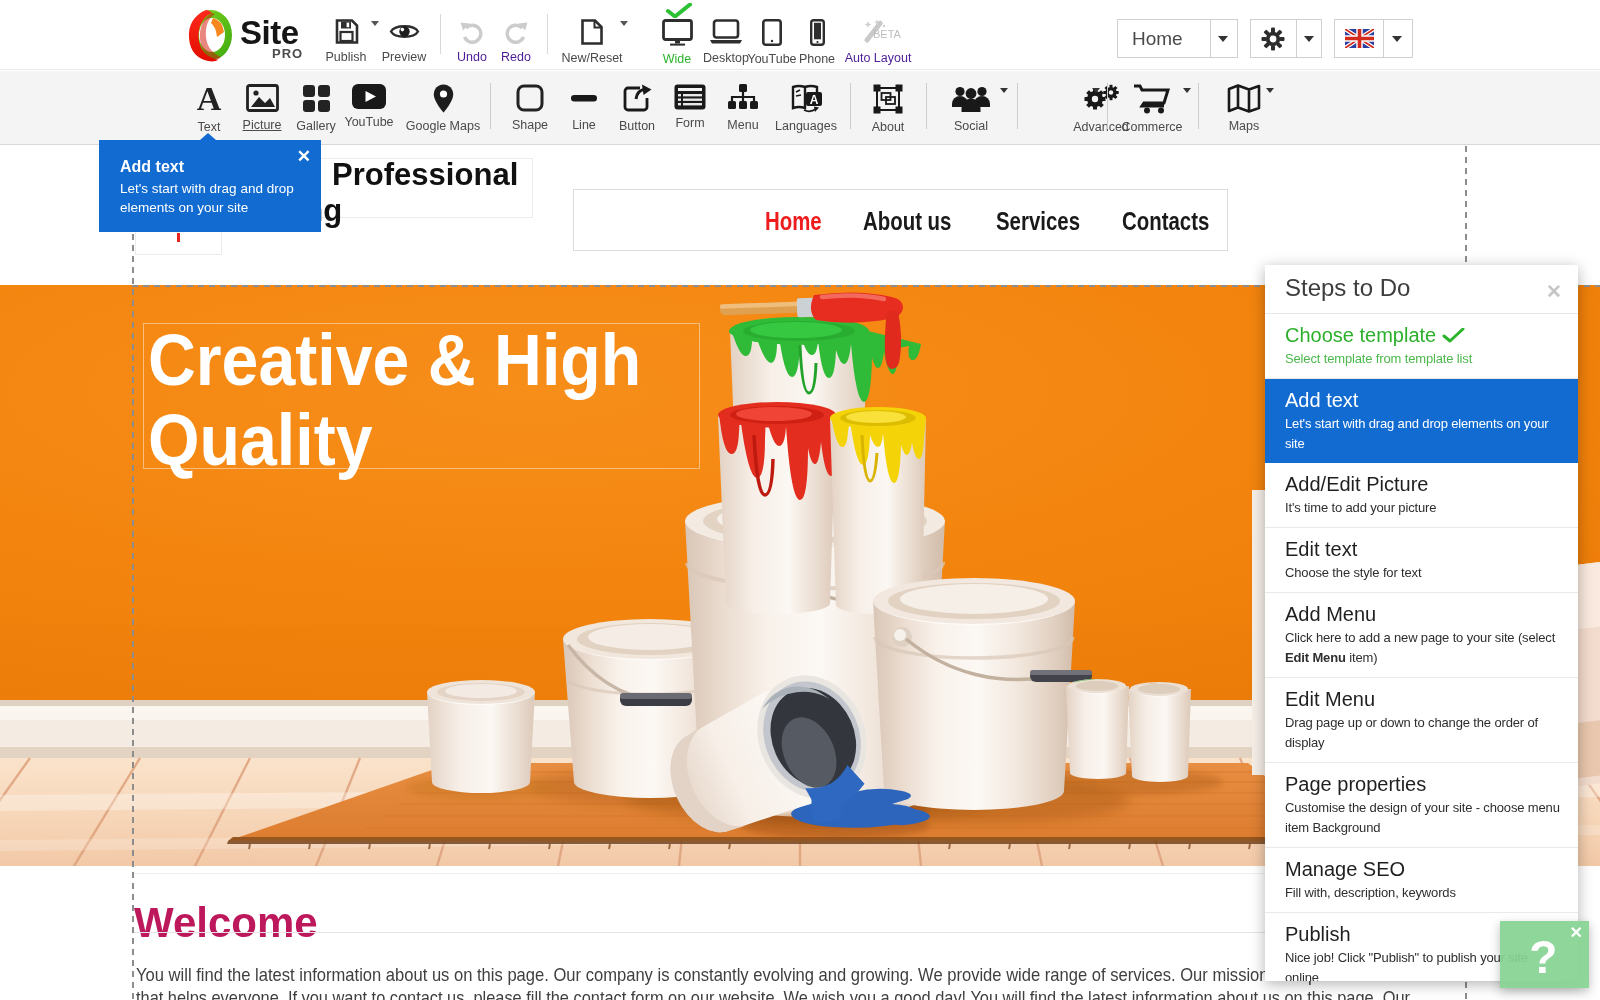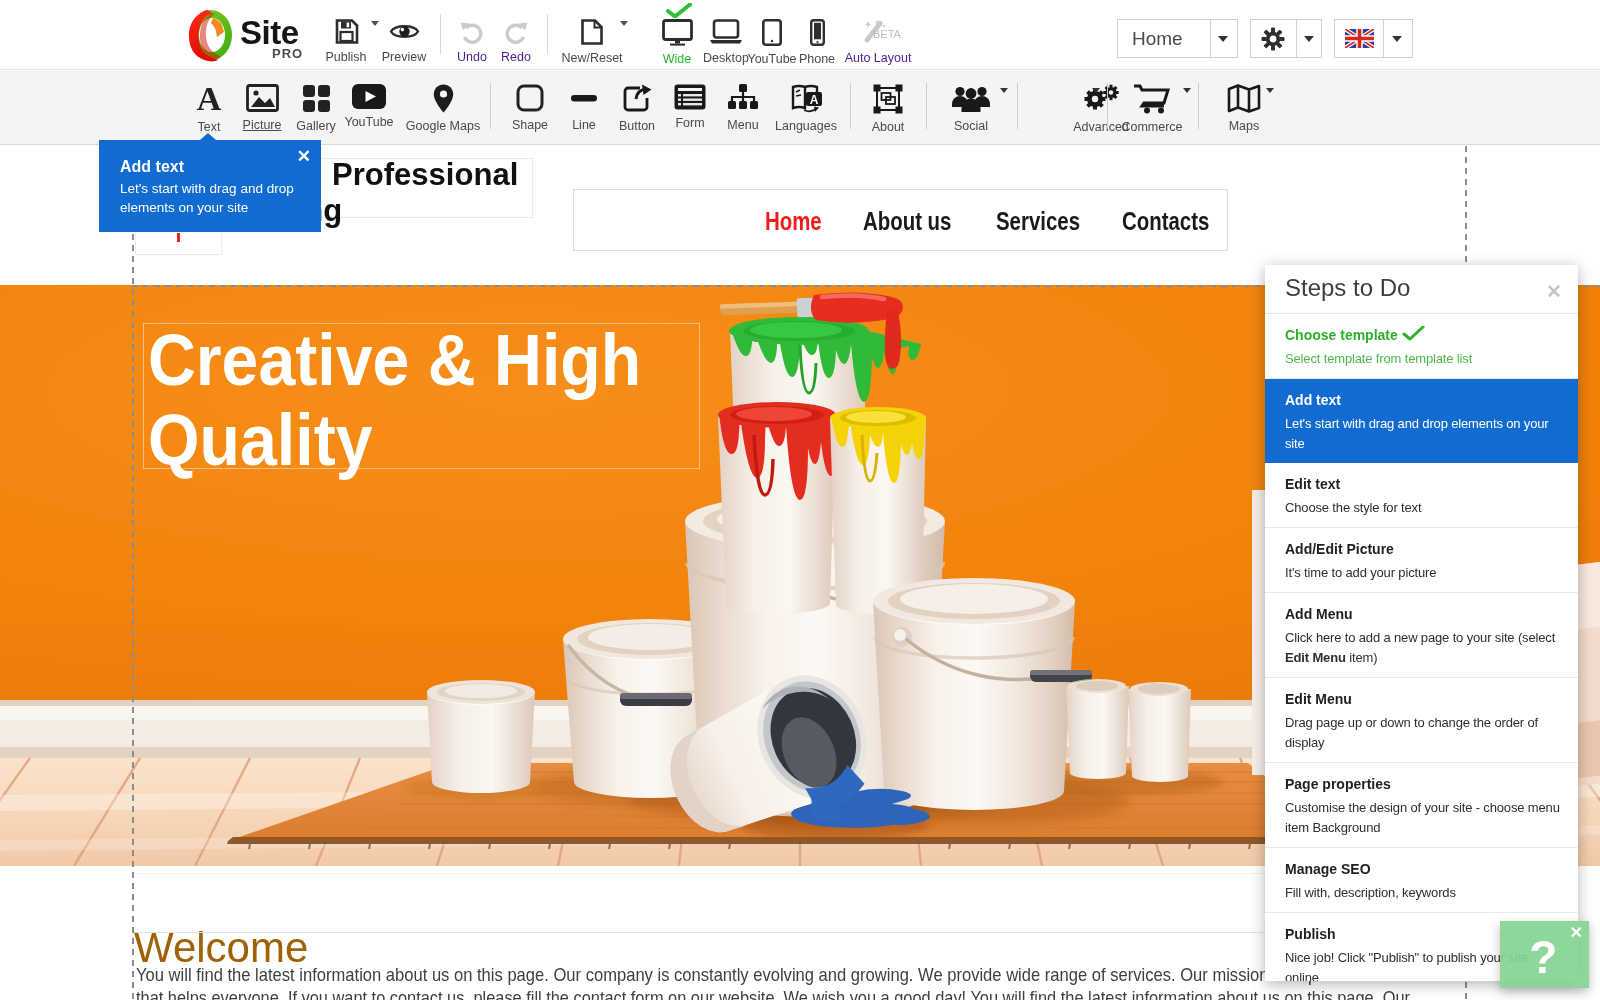--- a/index.html
+++ b/index.html
@@ -26,29 +26,29 @@
   
   .sitetitle { position:absolute; font-weight:bold; color:#111; white-space:nowrap; transform-origin:right top; transform:scaleX(0.97); line-height:36px; }
   .elbox { position:absolute; border:1px solid #e7e7e7; }
   #nav { position:absolute; left:573px; top:43px; width:655px; height:62px; background:#fff; border:1px solid #dcdcdc; }
   #nav span { position:absolute; top:15px; font-size:26px; line-height:32px; font-weight:bold; color:#1a1a1a; white-space:nowrap; transform-origin:left top; transform:scaleX(0.785); }
   
   #hero { position:absolute; left:0; top:139px; width:1600px; height:581px; }
   #herotext { position:absolute; left:143px; top:177px; width:557px; height:146px; border:1px solid rgba(255,255,255,0.45); }
   #herotext .l { position:absolute; left:4px; color:#fff; font-weight:bold; font-size:72px; white-space:nowrap; transform-origin:left top; transform:scaleX(0.92); line-height:72px; }
   
-  #welcome { position:absolute; left:134px; top:778px; font-size:42px; line-height:48px; font-weight:normal; color:#a16207; }
+  #welcome { position:absolute; left:134px; top:753px; font-size:42px; line-height:48px; font-weight:bold; color:#be185d; }
   .pline { position:absolute; font-size:18.5px; color:#3f3f3f; white-space:nowrap; transform-origin:left top; }
   
   #panel { position:absolute; left:1265px; top:265px; width:313px; height:716px; background:#fff; box-shadow:0 3px 14px rgba(0,0,0,0.3); overflow:hidden; }
   #panel .hd { position:relative; height:49px; border-bottom:1px solid #e6e6e6; }
   #panel .hd .t { position:absolute; left:20px; top:9px; font-size:24px; color:#3d3d3d; }
   #panel .hd .x { position:absolute; right:16px; top:15px; font-size:19px; font-weight:bold; color:#c6c6c6; }
   .prow { position:relative; padding:12px 8px 9px 20px; border-bottom:1px solid #e9e9e9; }
-  .prow .t { font-size:14px; line-height:19px; font-weight:bold; color:#1f1f1f; margin-bottom:4px; }
+  .prow .t { font-size:20px; line-height:19px; font-weight:normal; color:#1f1f1f; margin-bottom:4px; }
   .prow .s { font-size:13px; color:#2e2e2e; line-height:20px; letter-spacing:-0.15px; }
   .prow.green .t { color:#2cb02c; }
   .prow.green .s { color:#4cb84c; }
   .prow.blue { background:#126bd0; }
   .prow.blue .t, .prow.blue .s { color:#fff; }
   
   #tip { position:absolute; left:99px; top:140px; width:222px; height:92px; background:#126bd0; color:#fff; }
   #tip:before { content:""; position:absolute; left:101px; top:-7px; width:0; height:0; border-left:8px solid transparent; border-right:8px solid transparent; border-bottom:7px solid #126bd0; }
   #tip .t { position:absolute; left:21px; top:18px; font-size:16px; font-weight:bold; }
   #tip .s { position:absolute; left:21px; top:40px; width:185px; font-size:13.5px; line-height:18.5px; }
@@ -676,26 +676,26 @@
     <div class="t">Choose template <svg width="24" height="15" viewBox="0 0 24 15" style="vertical-align:-1px;">
           <path d="M2 8 L8 13 L21 1" fill="none" stroke="#2cb52c" stroke-width="3" stroke-linecap="round" stroke-linejoin="round"></path>
         </svg></div>
     <div class="s">Select template from template list</div>
   </div>
   <div class="prow blue" style="border-bottom:none;">
     <div class="t">Add text</div>
     <div class="s">Let's start with drag and drop elements on your site</div>
   </div>
   <div class="prow">
+    <div class="t">Add/Edit Picture</div>
+    <div class="s">It's time to add your picture</div>
+  </div>
+  <div class="prow">
     <div class="t">Edit text</div>
     <div class="s">Choose the style for text</div>
-  </div>
-  <div class="prow">
-    <div class="t">Add/Edit Picture</div>
-    <div class="s">It's time to add your picture</div>
   </div>
   <div class="prow">
     <div class="t">Add Menu</div>
     <div class="s">Click here to add a new page to your site (select <b>Edit Menu</b> item)</div>
   </div>
   <div class="prow">
     <div class="t">Edit Menu</div>
     <div class="s">Drag page up or down to change the order of display</div>
   </div>
   <div class="prow">

